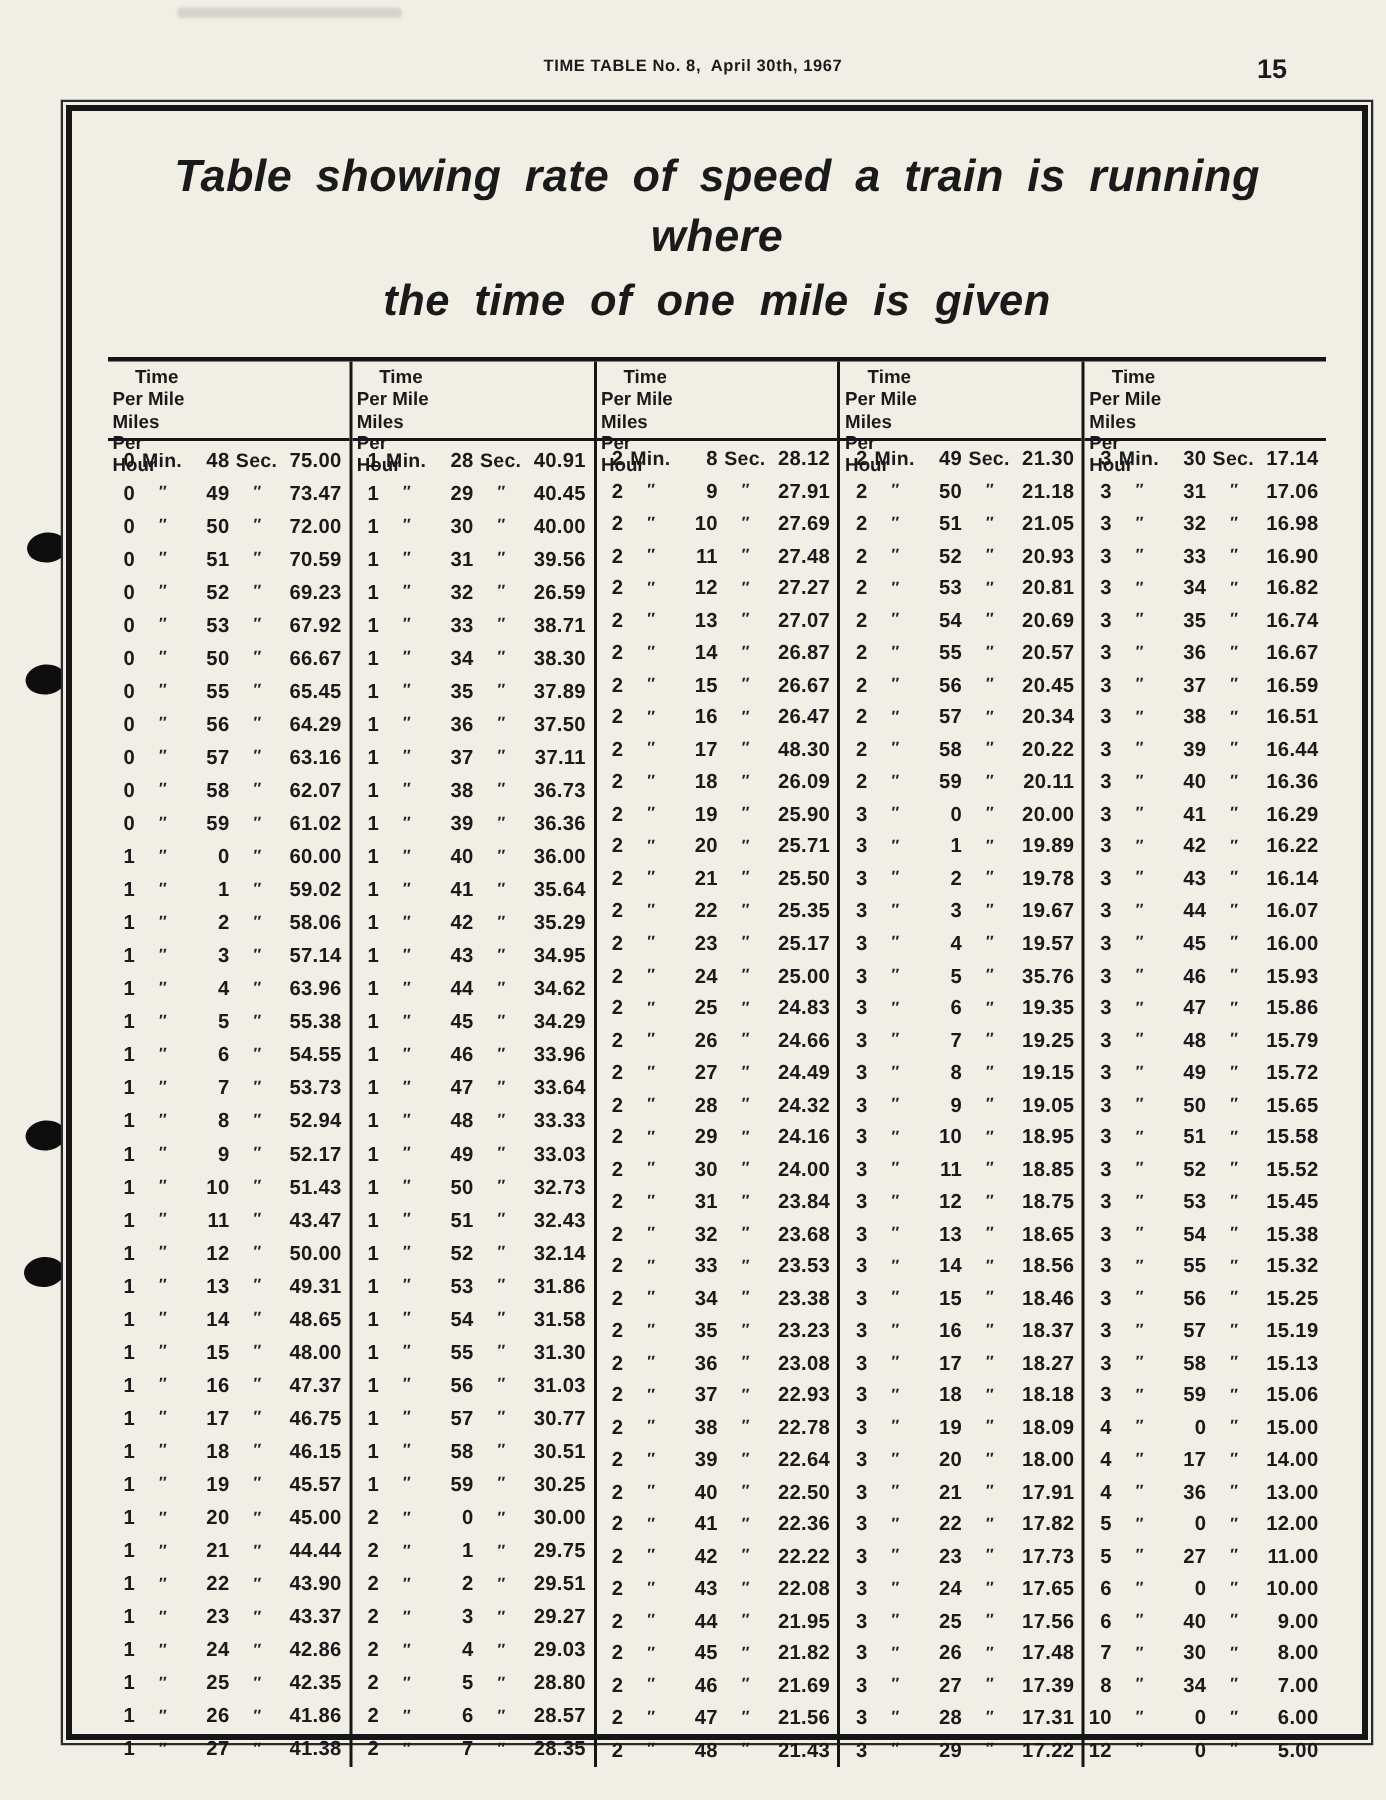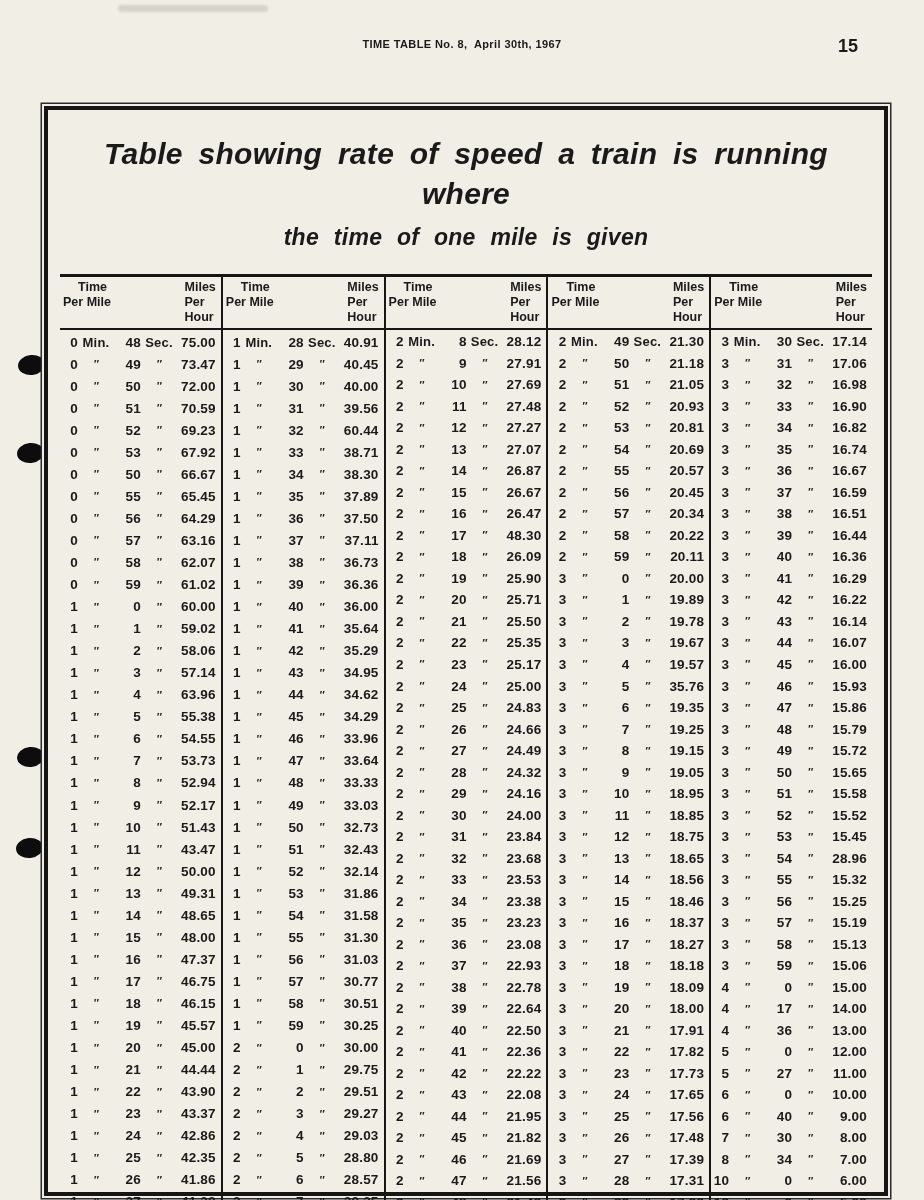--- a/index.html
+++ b/index.html
@@ -24,39 +24,38 @@
     border-radius:50%; transform:rotate(-6deg);
   }
   .hole1 { left:18px; top:355px; }
   .hole2 { left:17px; top:443px; }
   .hole3 { left:17px; top:747px; }
   .hole4 { left:16px; top:838px; }
   .box {
     position:absolute; left:44px; top:70px; width:820px; height:1082px;
     border:4px solid #161616;
     box-shadow:0 0 0 2px #f1eee6, 0 0 0 3.5px #2b2b2b;
-    padding:0 8px;
-    margin-top:36px;
+    padding:0 20px;
   }
   .box-title1 {
     margin-top:24px; text-align:center; font-style:italic; font-weight:bold;
     font-size:30px; line-height:40px; word-spacing:7px; letter-spacing:.3px;
   }
   .box-title2 {
     margin-top:4px; text-align:center; font-style:italic; font-weight:bold;
-    font-size:23px; line-height:38px; word-spacing:8px; letter-spacing:.3px;
+    font-size:29px; line-height:38px; word-spacing:8px; letter-spacing:.3px;
   }
   .speed-table {
     margin:18px 4px 0 4px; display:flex; border-top:3px solid #161616;
   }
   .group { flex:1 1 0; min-width:0; }
   .group + .group { border-left:2.5px solid #161616; }
   .ghead {
     height:48px; padding:3px 5px 0 3px; display:flex; justify-content:space-between;
-    border-bottom:2.5px solid #161616; font-size:12.5px; font-weight:bold; line-height:1.18;
+    border-bottom:2.5px solid #161616; font-size:12.5px; font-weight:bold; line-height:1.18;flex-direction:column;
   }
   .th-time .t1 { padding-left:15px; }
   .th-mph { text-align:left; }
   .th-mph .per { padding-right:9px; }
   .rows { height:882px; display:flex; flex-direction:column; padding:1px 0; }
   .row { flex:1; display:flex; align-items:center; font-size:13.5px; font-weight:bold; letter-spacing:.2px; }
   .c-min  { width:18px; text-align:right; }
   .c-munit{ width:36px; text-align:center; }
   .c-sec  { width:27px; text-align:right; }
   .c-sunit{ width:36px; text-align:center; }
@@ -415,21 +414,21 @@
             <span class="c-munit ditto">″</span>
             <span class="c-sec">31</span>
             <span class="c-sunit ditto">″</span>
             <span class="c-mph">39.56</span>
           </div>
           <div class="row">
             <span class="c-min">1</span>
             <span class="c-munit ditto">″</span>
             <span class="c-sec">32</span>
             <span class="c-sunit ditto">″</span>
-            <span class="c-mph">60.44</span>
+            <span class="c-mph">26.59</span>
           </div>
           <div class="row">
             <span class="c-min">1</span>
             <span class="c-munit ditto">″</span>
             <span class="c-sec">33</span>
             <span class="c-sunit ditto">″</span>
             <span class="c-mph">38.71</span>
           </div>
           <div class="row">
             <span class="c-min">1</span>
@@ -1454,21 +1453,21 @@
             <span class="c-munit ditto">″</span>
             <span class="c-sec">53</span>
             <span class="c-sunit ditto">″</span>
             <span class="c-mph">15.45</span>
           </div>
           <div class="row">
             <span class="c-min">3</span>
             <span class="c-munit ditto">″</span>
             <span class="c-sec">54</span>
             <span class="c-sunit ditto">″</span>
-            <span class="c-mph">28.96</span>
+            <span class="c-mph">15.38</span>
           </div>
           <div class="row">
             <span class="c-min">3</span>
             <span class="c-munit ditto">″</span>
             <span class="c-sec">55</span>
             <span class="c-sunit ditto">″</span>
             <span class="c-mph">15.32</span>
           </div>
           <div class="row">
             <span class="c-min">3</span>

